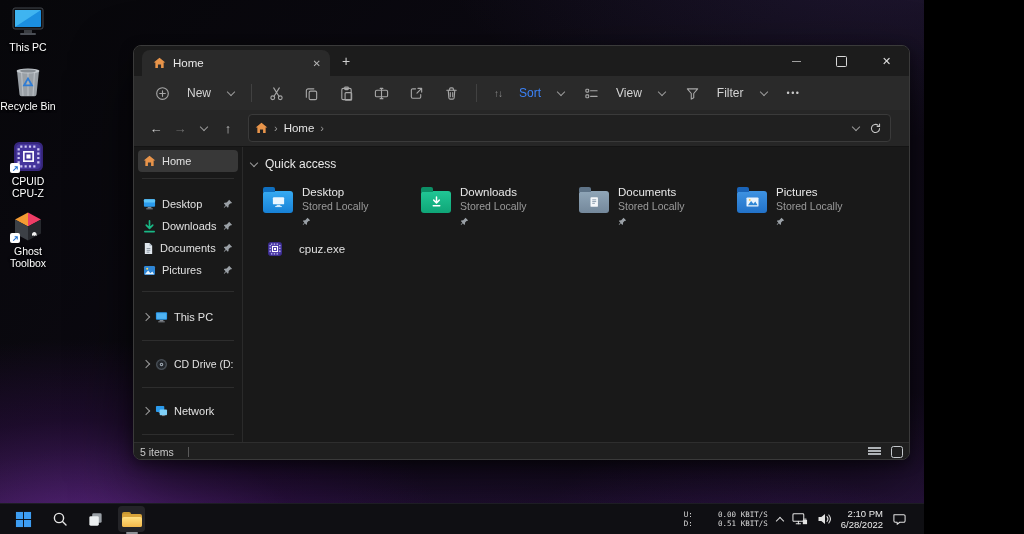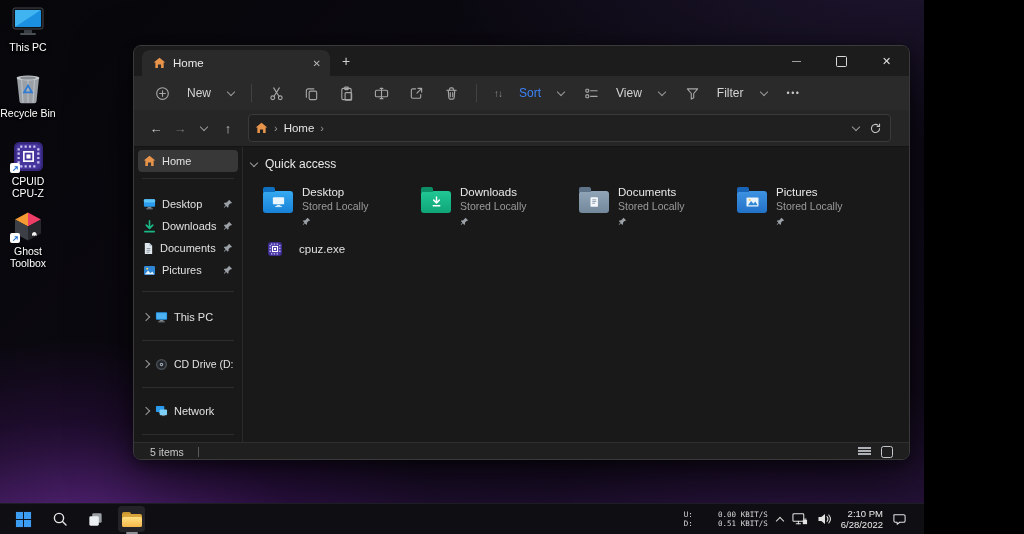--- a/index.html
+++ b/index.html
@@ -80,21 +80,21 @@
   .fold::before{content:"";position:absolute;top:-4px;left:0;width:12px;height:5px;border-radius:2px 2px 0 0;background:var(--tab)}
   .fd-desktop{--tab:#0f6fc0;--c1:#36aaf2;--c2:#1781d6}
   .fd-downloads{--tab:#0c8f66;--c1:#21c795;--c2:#0fa577}
   .fd-documents{--tab:#5f7488;--c1:#90a6b8;--c2:#74889b}
   .fd-pictures{--tab:#1a64b8;--c1:#3e93e2;--c2:#2272c8}
   .favrow{position:relative;display:flex;align-items:center;gap:16px;margin:13px 0 0 24px;height:20px;
     font-size:11.5px;color:#e0e0e0}
   .fav-path{position:absolute;left:338px;top:3px;color:#c8c8c8;font-size:11px;white-space:nowrap}
   
   .statusbar{height:17px;background:#1f1f1f;border-top:1px solid #2e2e2e;display:flex;align-items:center;
-    padding:0 16px;font-size:10.5px;color:#c9c9c9}
+    padding:0 6px;font-size:10.5px;color:#c9c9c9}
   .count-div{width:1px;height:10px;background:#5a5a5a;margin-left:14px}
   .sb-right{margin-left:auto;display:flex;align-items:center;gap:10px}
   .view-lines{width:13px;height:10px;background:repeating-linear-gradient(to bottom,#aeb2b6 0 1.6px,transparent 1.6px 3.2px)}
   .view-thumb{position:relative;width:10px;height:10px;border:1.5px solid #c4c8cc;border-radius:2.5px}
   
   .taskbar{position:absolute;left:0;right:0;bottom:0;height:30px;background:#0f0f13;border-top:1px solid #1d1d24;
     display:flex;align-items:center}
   .tb-left{display:flex;gap:9px;margin-left:10px;align-items:center}
   .tb-btn{position:relative;width:27px;height:26px;display:flex;align-items:center;justify-content:center;border-radius:4px}
   .tb-btn.active{background:rgba(255,255,255,.09)}
@@ -124,21 +124,21 @@
         <rect x="3" y="1" width="30" height="21" rx="2" fill="#0f1013" stroke="#43464c"></rect>
         <rect x="5" y="3" width="26" height="17" rx="1" fill="#1b8fe0"></rect>
         <polygon points="5,3 31,3 5,20" fill="#3fb4f0"></polygon>
         <rect x="14" y="23" width="8" height="3" fill="#3a3d42"></rect>
         <rect x="10" y="26" width="16" height="2" rx="1" fill="#4a4e55"></rect>
       </svg>
     </span>
     <span class="lbl">This PC</span>
   </div>
 
-  <div class="dicon" style="top:72px">
+  <div class="dicon" style="top:65px">
     <span class="ic">
       <svg width="30" height="32" viewBox="0 0 30 32">
         <path d="M4 6h22l-2.5 23.5a2 2 0 0 1-2 1.8h-13a2 2 0 0 1-2-1.8Z" fill="#9aa0a6"></path>
         <path d="M8.5 7l1.5 24M15 7v24M21.5 7 20 31" stroke="#b8bdc2" stroke-width="1.2"></path>
         <ellipse cx="15" cy="6" rx="11.5" ry="2.6" fill="#c4c9ce"></ellipse>
         <ellipse cx="15" cy="6" rx="8" ry="1.6" fill="#878d93"></ellipse>
         <path d="M15 13.5l4 6.8h-8Z" fill="none" stroke="#2e7cd6" stroke-width="1.7"></path>
       </svg>
     </span>
     <span class="lbl">Recycle Bin</span>

